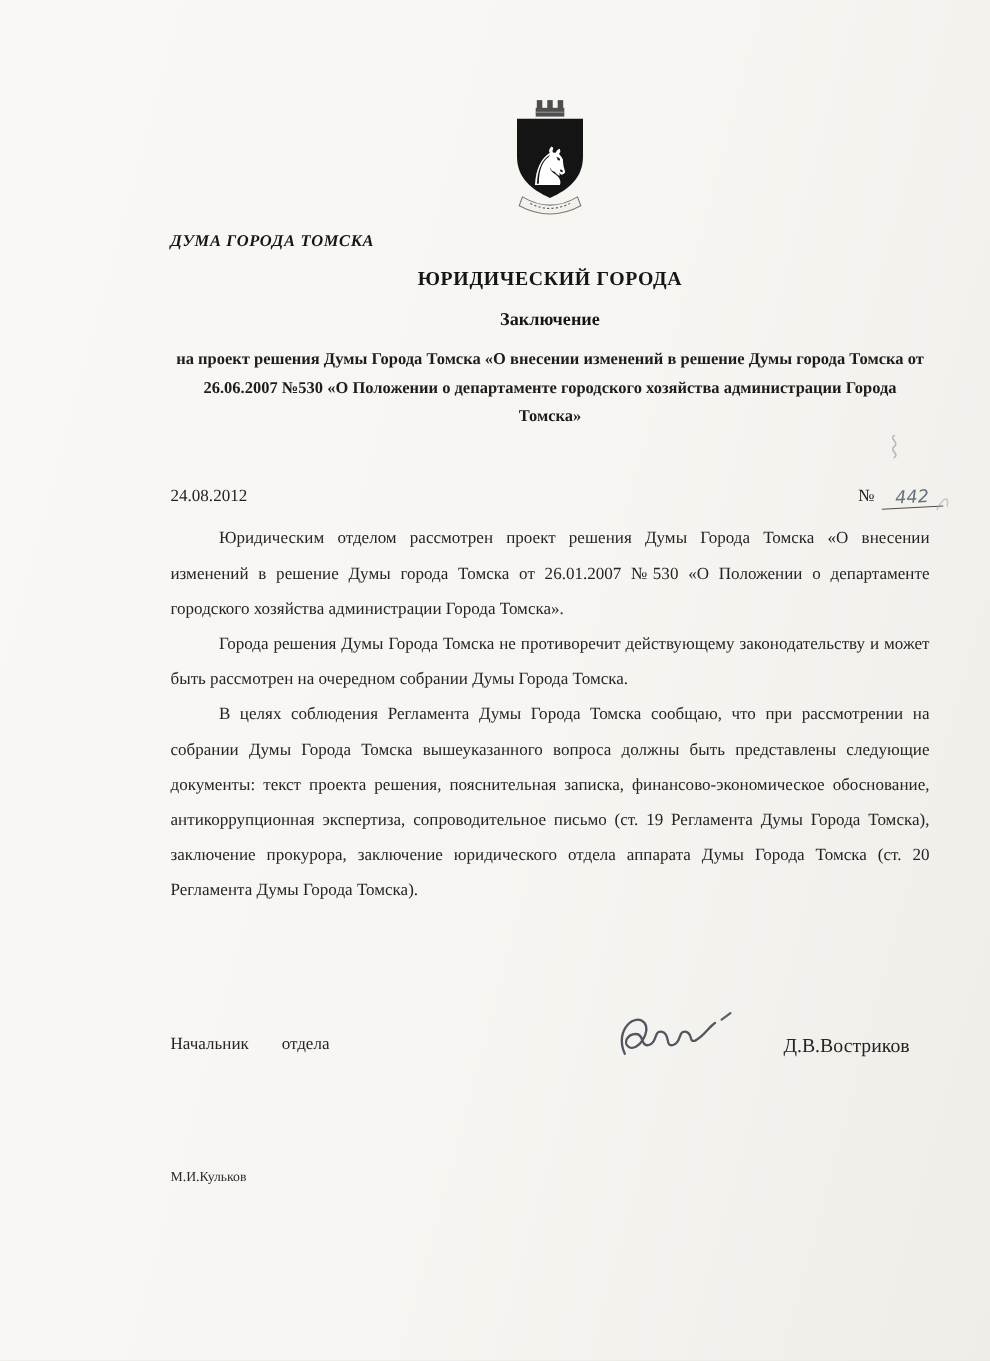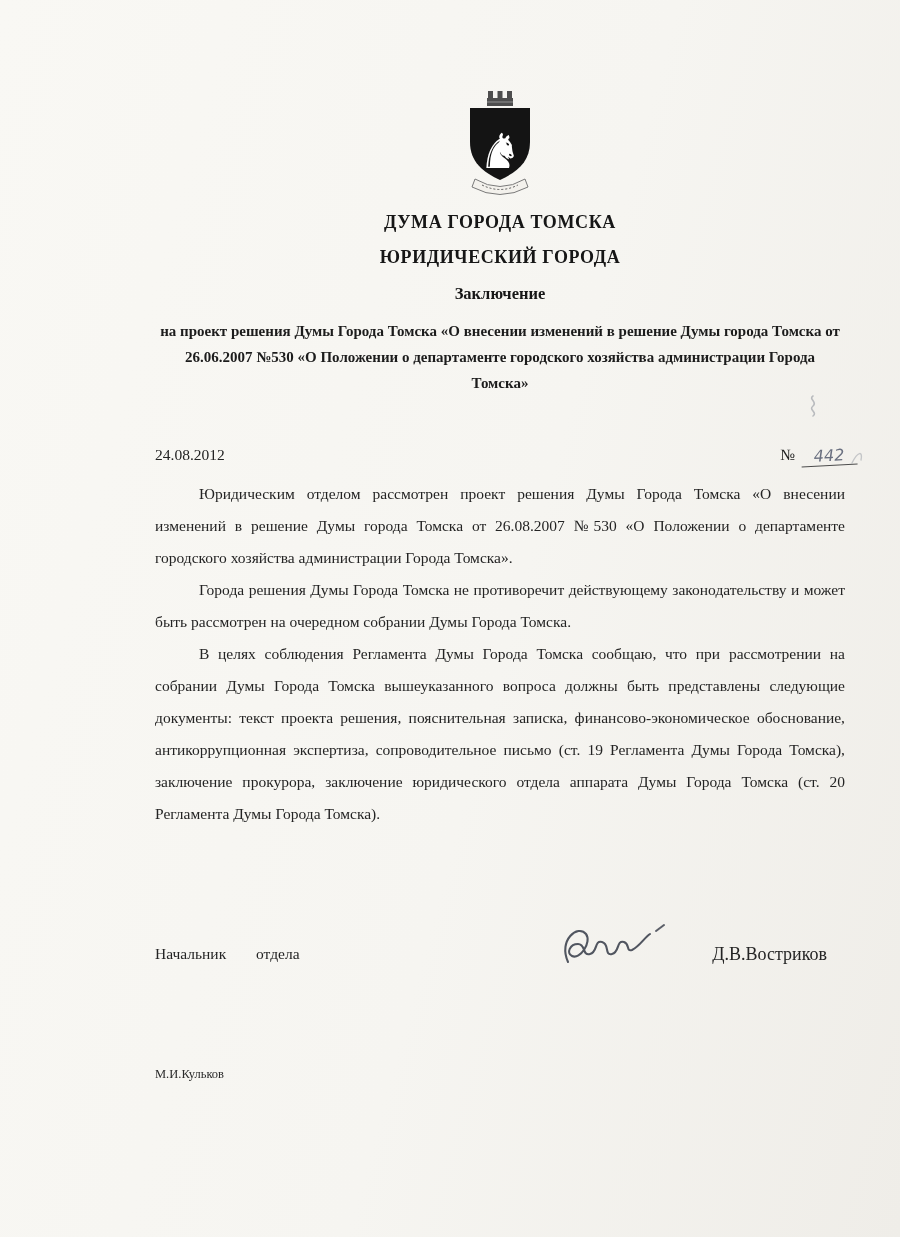--- a/index.html
+++ b/index.html
@@ -18,25 +18,25 @@
     overflow:hidden;
   }
   .emblem{
     width:690px;
     text-align:center;
     line-height:0;
   }
   .org{
     margin-top:8px;
     width:690px;
-    text-align:center;
-    font-size:18px;
+    font-size:15px;
     font-weight:bold;
     letter-spacing:0.6px;
     color:#161616;
+    font-style:italic;
   }
   .dept{
     margin-top:14px;
     width:690px;
     text-align:center;
     font-size:18px;
     font-weight:bold;
     letter-spacing:0.6px;
     color:#161616;
   }
@@ -157,21 +157,21 @@
 
   <div class="meta-row">
     <span class="date">24.08.2012</span>
     <span class="number">
       <span>№</span>
       <span class="handwritten">442</span>
     </span>
   </div>
 
   <div class="body-text">
-    <p>Юридическим отделом рассмотрен проект решения Думы Города Томска «О внесении изменений в решение Думы города Томска от 26.08.2007 №530 «О Положении о департаменте городского хозяйства администрации Города Томска».</p>
+    <p>Юридическим отделом рассмотрен проект решения Думы Города Томска «О внесении изменений в решение Думы города Томска от 26.01.2007 №530 «О Положении о департаменте городского хозяйства администрации Города Томска».</p>
     <p>Города решения Думы Города Томска не противоречит действующему законодательству и может быть рассмотрен на очередном собрании Думы Города Томска.</p>
     <p>В целях соблюдения Регламента Думы Города Томска сообщаю, что при рассмотрении на собрании Думы Города Томска вышеуказанного вопроса должны быть представлены следующие документы: текст проекта решения, пояснительная записка, финансово-экономическое обоснование, антикоррупционная экспертиза, сопроводительное письмо (ст. 19 Регламента Думы Города Томска), заключение прокурора, заключение юридического отдела аппарата Думы Города Томска (ст. 20 Регламента Думы Города Томска).</p>
   </div>
 
   <div class="sig-row">
     <span class="sig-pos">Начальник отдела</span>
     <svg class="sig-mark" width="112" height="48" viewBox="0 0 112 48">
       <path d="M10,40 C0,18 20,2 28,12 C34,20 22,38 14,34 C8,31 12,22 20,22
                C28,22 24,34 32,32 C40,30 36,18 44,20 C52,22 46,34 54,32
                C62,30 58,18 66,20 C72,22 68,30 74,28 C82,24 86,16 92,12" fill="none" stroke="#343a46" stroke-width="2.1" stroke-linecap="round" opacity="0.85"></path>

